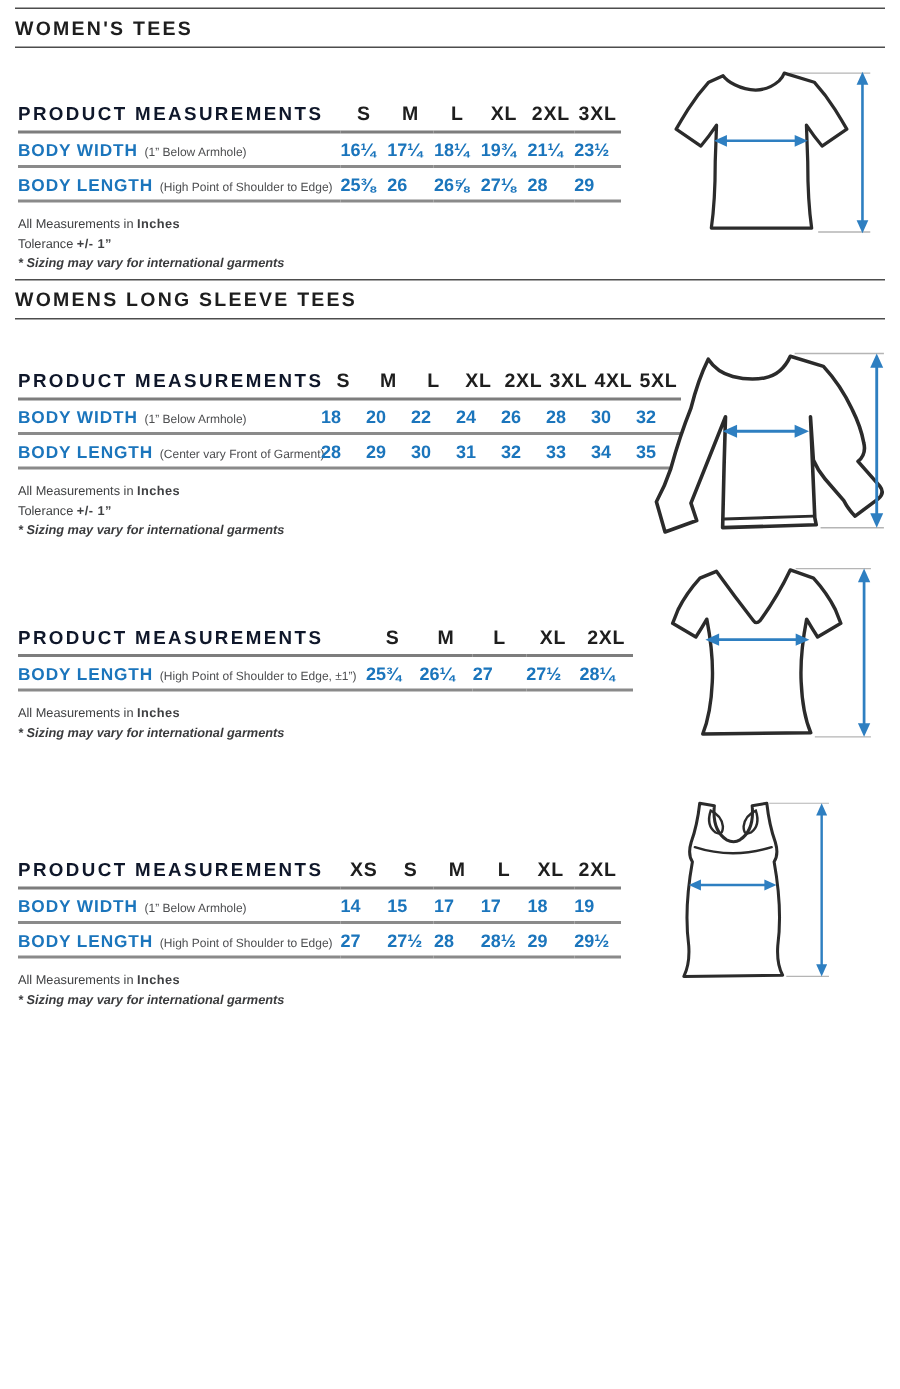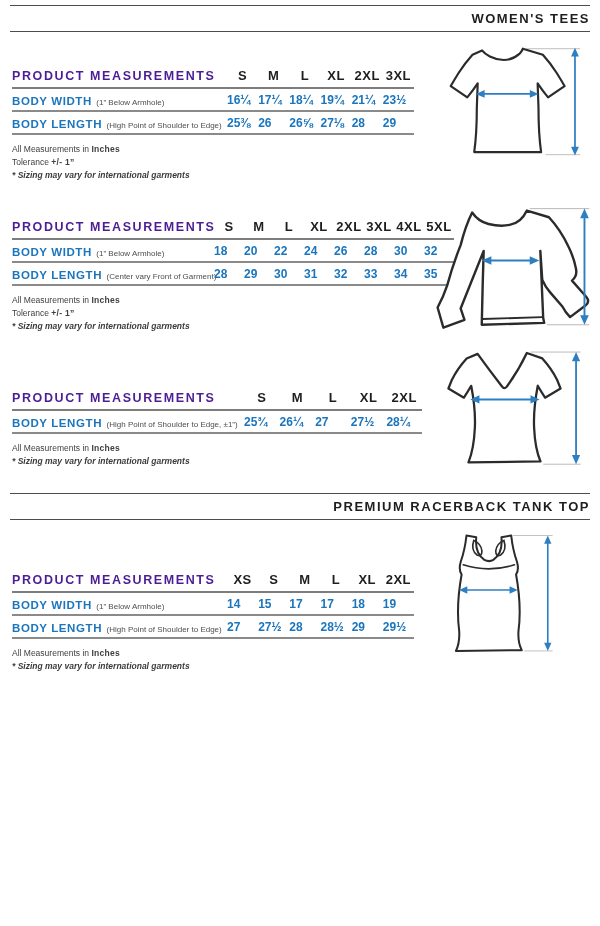--- a/index.html
+++ b/index.html
@@ -4,21 +4,21 @@
 <style>
   html,body{margin:0;padding:0;}
   body{
     width:600px;height:926px;background:#ffffff;
     font-family:"Liberation Sans",sans-serif;color:#231f20;
     padding-top:5px;box-sizing:border-box;
   }
   .section{}
   .section-header{
     margin:0 10px;border-top:1px solid #4d4d4d;border-bottom:1px solid #4d4d4d;
-    text-align:right;padding:5px 0 5px;
+    text-align:left;padding:5px 0 5px;
   }
   .section-title{
     font-size:13px;font-weight:bold;letter-spacing:1.5px;color:#1e1e1e;
   }
   .section-content{position:relative;}
   .sec-0 .section-content{height:154px;}
   .sec-1 .section-content{height:152px;}
   .sec-2 .section-content{height:155px;}
   .sec-3 .section-content{height:144px;}
   .table-block{margin-left:12px;}
@@ -27,21 +27,21 @@
   .sec-2 .table-block{padding-top:52px;}
   .sec-3 .table-block{padding-top:52px;}
   table{border-collapse:collapse;table-layout:fixed;}
   .t0{width:402px;} .t1{width:442px;} .t2{width:410px;} .t3{width:402px;}
   th,td{padding:0;}
   tr.head-row th{
     border-bottom:2px solid #7d7d7d;padding-bottom:4px;vertical-align:bottom;
   }
   th.pm{
     text-align:left;font-size:12.5px;font-weight:bold;letter-spacing:1.6px;
-    color:#4c1d95;white-space:nowrap;
+    color:#0f172a;white-space:nowrap;
   }
   th.size{
     text-align:center;font-size:13px;font-weight:bold;letter-spacing:0.5px;color:#1e1e1e;
   }
   tr.data-row td{
     border-bottom:2px solid #8a8a8a;height:21px;vertical-align:middle;
   }
   td.lbl{white-space:nowrap;overflow:visible;margin-top:41px;}
   .blue{color:#1b75bc;font-weight:bold;font-size:11.5px;letter-spacing:0.6px;}
   .note{color:#4d4e50;font-size:8px;}
@@ -128,20 +128,23 @@
         <path class="ah" d="M118,62 l-10,-4.5 v9 z"></path>
         <line class="arrow" x1="160" y1="15" x2="160" y2="127"></line>
         <path class="ah" d="M160,9 l-4.5,10 h9 z"></path>
         <path class="ah" d="M160,133 l-4.5,-10 h9 z"></path>
       </svg>
     </div>
   </div>
 </div>
 
 <div class="section sec-1">
+  <div class="section-header">
+    <div class="section-title">WOMENS LONG SLEEVE TEES</div>
+  </div>
   <div class="section-content">
     <div class="table-block">
       <table class="t1">
           <colgroup>
             <col style="width:202px">
             <col>
             <col>
             <col>
             <col>
             <col>
@@ -254,23 +257,20 @@
         <path class="ah" d="M118,64 l-10,-4.5 v9 z"></path>
         <line class="arrow" x1="158" y1="18" x2="158" y2="129"></line>
         <path class="ah" d="M158,12 l-4.5,10 h9 z"></path>
         <path class="ah" d="M158,135 l-4.5,-10 h9 z"></path>
       </svg>
     </div>
   </div>
 </div>
 
 <div class="section sec-3">
-  <div class="section-header">
-    <div class="section-title">PREMIUM RACERBACK TANK TOP</div>
-  </div>
   <div class="section-content">
     <div class="table-block">
       <table class="t3">
           <colgroup>
             <col style="width:215px">
             <col>
             <col>
             <col>
             <col>
             <col>

